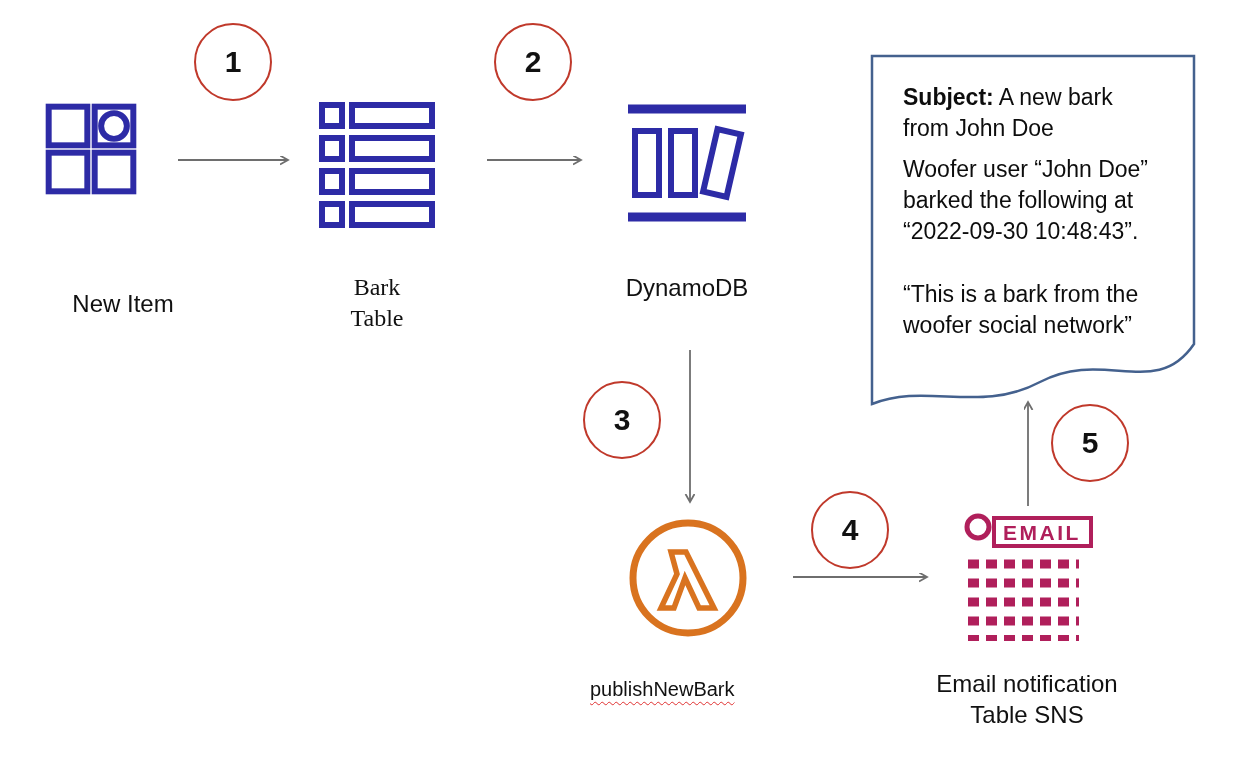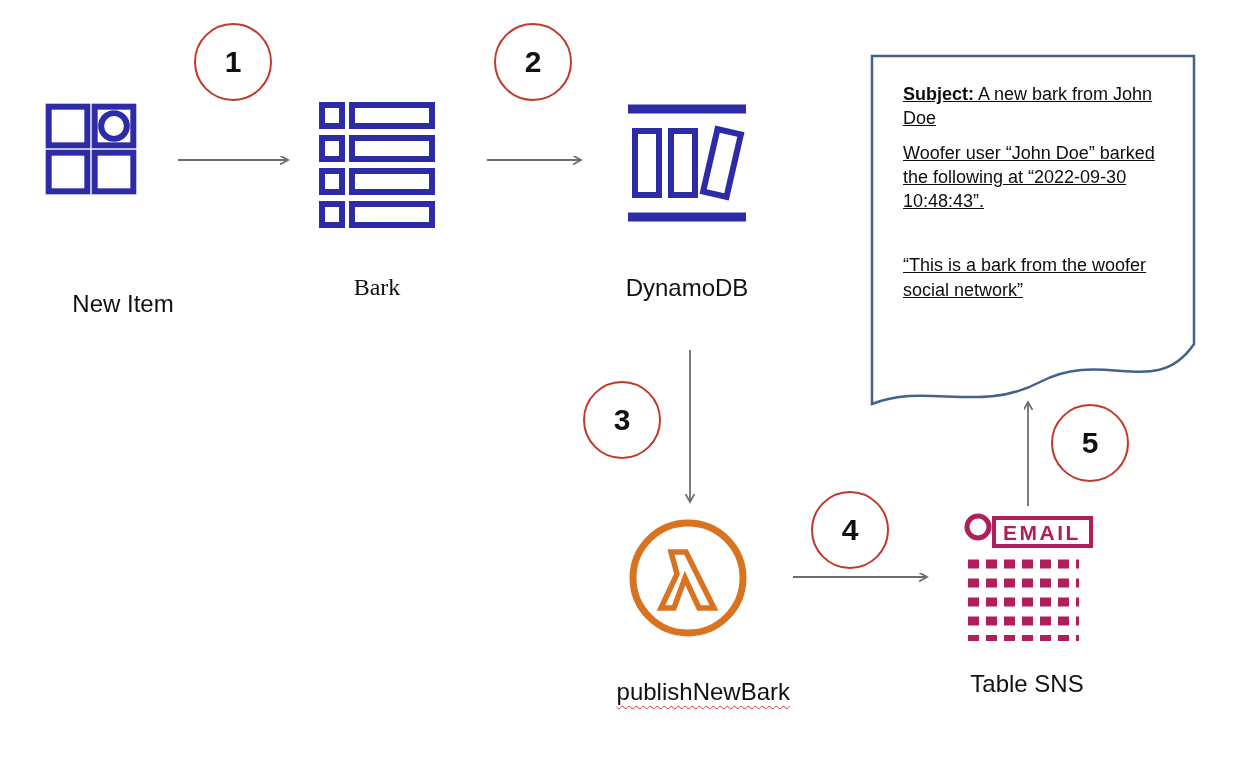--- a/index.html
+++ b/index.html
@@ -24,32 +24,32 @@
     width:78px;height:78px;border-radius:50%;
     border:2px solid var(--circle-red);
     display:flex;align-items:center;justify-content:center;
     font-size:30px;font-weight:bold;color:#111;
     background:transparent;
   }
   .node-label{
     text-align:center;color:#111;font-size:24px;line-height:1.3;
   }
   .lambda-label{
-    text-align:right;color:#111;font-size:24px;
+    text-align:left;color:#111;font-size:20px;
     text-decoration:underline wavy #e03131;
     text-decoration-thickness:1px;
     text-underline-offset:5px;
   }
   .note-shape{filter:none;}
   .note-path{fill:#ffffff;stroke:var(--note-border);stroke-width:2.5;}
   .note-text{
-    font-size:18px;line-height:1.35;color:#0d0d0d;text-decoration:underline;
+    font-size:23px;line-height:1.35;color:#0d0d0d;
   }
   .note-text p{margin:0 0 10px 0;}
-  .note-text .quote-para{margin-top:40px;}
+  .note-text .quote-para{margin-top:32px;}
   .email-text{
     font-size:21px;letter-spacing:2.5px;font-weight:600;
     font-family:"Liberation Sans",sans-serif;
   }
 </style>
 </head>
 <body>
 
 <div class="canvas">
 
@@ -98,20 +98,21 @@
     <rect x="34" y="5" width="80" height="21" class="stroke-blue" stroke-width="6"></rect>
     <rect x="4" y="38" width="20" height="21" class="stroke-blue" stroke-width="6"></rect>
     <rect x="34" y="38" width="80" height="21" class="stroke-blue" stroke-width="6"></rect>
     <rect x="4" y="71" width="20" height="21" class="stroke-blue" stroke-width="6"></rect>
     <rect x="34" y="71" width="80" height="21" class="stroke-blue" stroke-width="6"></rect>
     <rect x="4" y="104" width="20" height="21" class="stroke-blue" stroke-width="6"></rect>
     <rect x="34" y="104" width="80" height="21" class="stroke-blue" stroke-width="6"></rect>
   </svg>
   <div class="abs node-label" style="left:287px;top:272px;width:180px;font-family:Liberation Serif, serif;">
     <div>Bark</div>
+    <div>Table</div>
   </div>
 
   <svg class="abs" style="left:622px;top:98px;" width="130" height="130" viewBox="0 0 130 130">
     <line x1="6" y1="11" x2="124" y2="11" class="stroke-blue" stroke-width="9"></line>
     <line x1="6" y1="119" x2="124" y2="119" class="stroke-blue" stroke-width="9"></line>
     <rect x="13" y="33" width="24" height="64" class="stroke-blue" stroke-width="6"></rect>
     <rect x="49" y="33" width="24" height="64" class="stroke-blue" stroke-width="6"></rect>
     <rect x="88" y="33" width="24" height="64" class="stroke-blue" stroke-width="6" transform="rotate(13 100 65)"></rect>
   </svg>
   <div class="abs node-label" style="left:597px;top:272px;width:180px;">
@@ -130,20 +131,21 @@
     <circle cx="15" cy="15" r="11" class="stroke-crimson" stroke-width="5"></circle>
     <rect x="31" y="6" width="97" height="28" class="stroke-crimson" stroke-width="4"></rect>
     <text x="79" y="28" text-anchor="middle" class="fill-crimson email-text">EMAIL</text>
     <line x1="5" y1="52" x2="116" y2="52" class="stroke-crimson" stroke-width="9" stroke-dasharray="11 7"></line>
     <line x1="5" y1="71" x2="116" y2="71" class="stroke-crimson" stroke-width="9" stroke-dasharray="11 7"></line>
     <line x1="5" y1="90" x2="116" y2="90" class="stroke-crimson" stroke-width="9" stroke-dasharray="11 7"></line>
     <line x1="5" y1="109" x2="116" y2="109" class="stroke-crimson" stroke-width="9" stroke-dasharray="11 7"></line>
     <line x1="5" y1="126" x2="116" y2="126" class="stroke-crimson" stroke-width="6" stroke-dasharray="11 7"></line>
   </svg>
   <div class="abs node-label" style="left:927px;top:668px;width:200px;">
+    <div>Email notification</div>
     <div>Table SNS</div>
   </div>
 
   <svg class="abs note-shape" style="left:868px;top:52px;" width="330" height="362" viewBox="0 0 330 362">
     <path class="note-path" d="M4 4 L326 4 L326 292 C 288 348 236 296 172 330 C 112 362 58 330 4 352 Z"></path>
   </svg>
   <div class="abs note-text" style="left:903px;top:82px;width:262px;">
     <p><b>Subject:</b> <span>A new bark from John Doe</span></p>
     <p>Woofer user “John Doe” barked the following at “2022-09-30 10:48:43”.</p>
     <p class="quote-para">“This is a bark from the woofer social network”</p>

